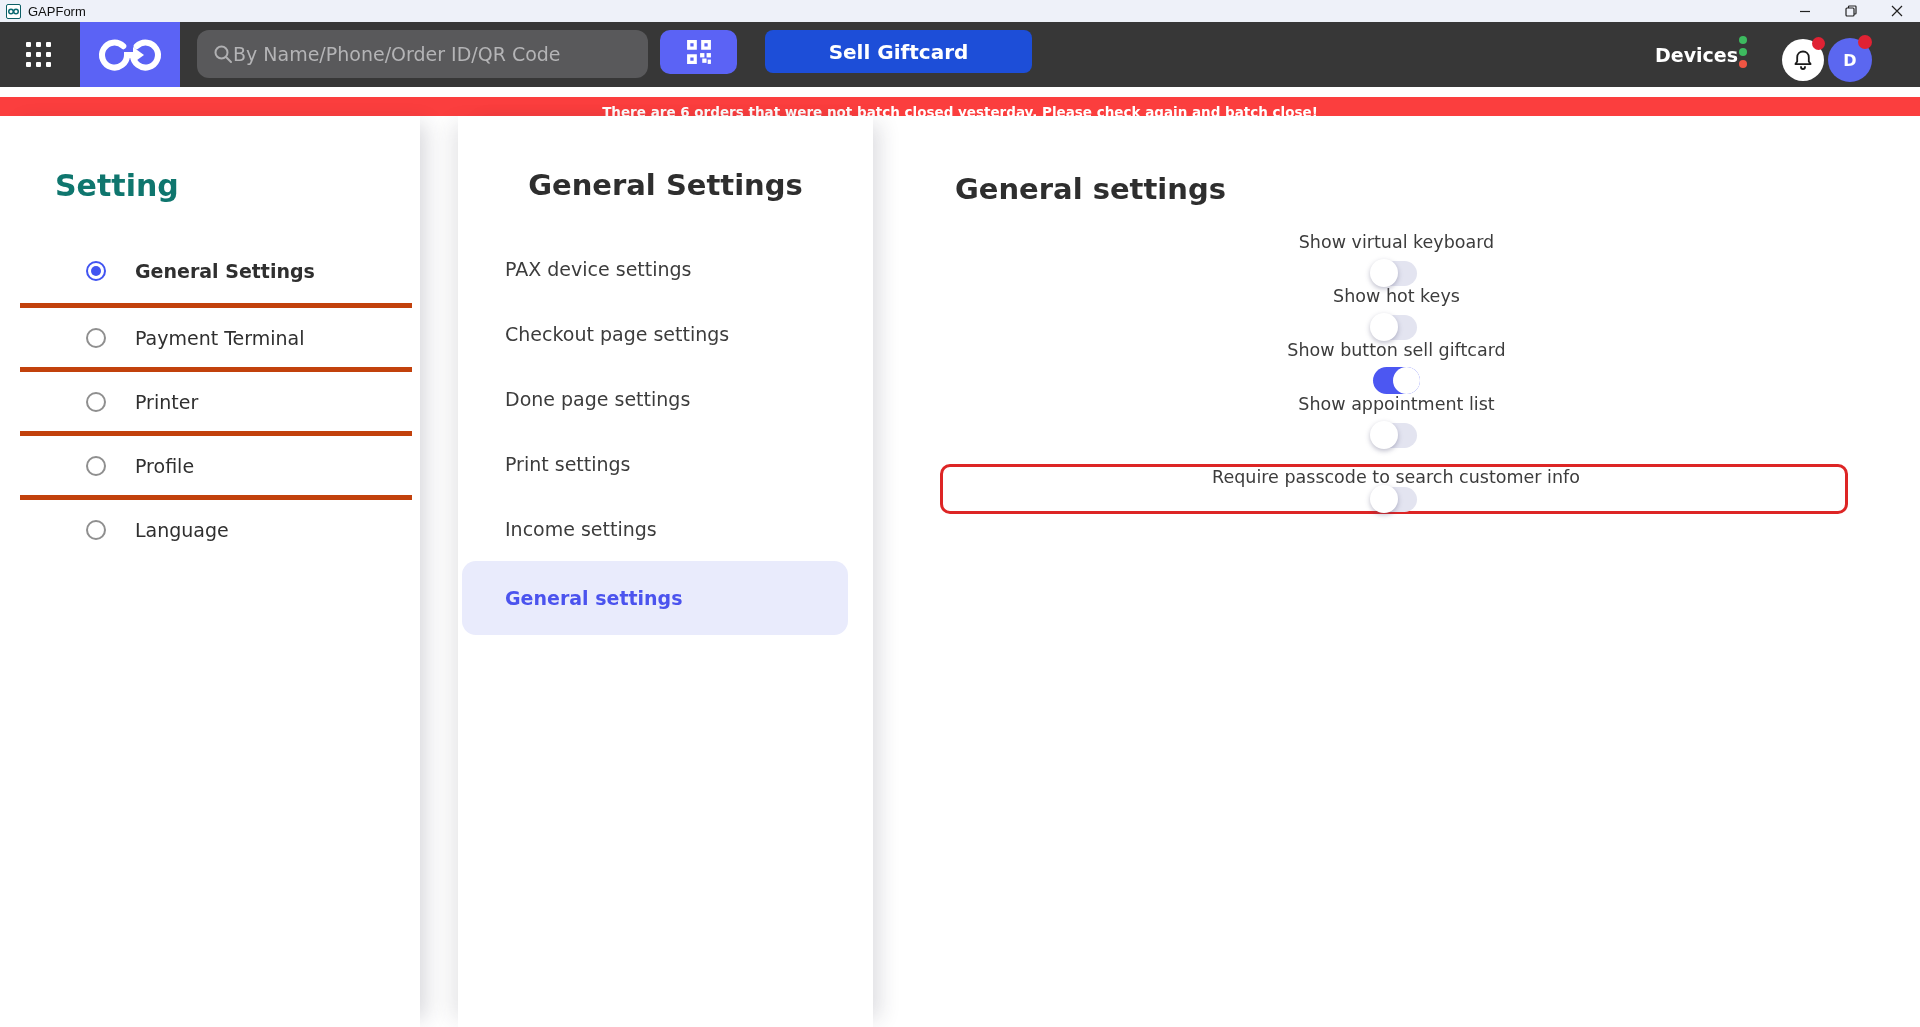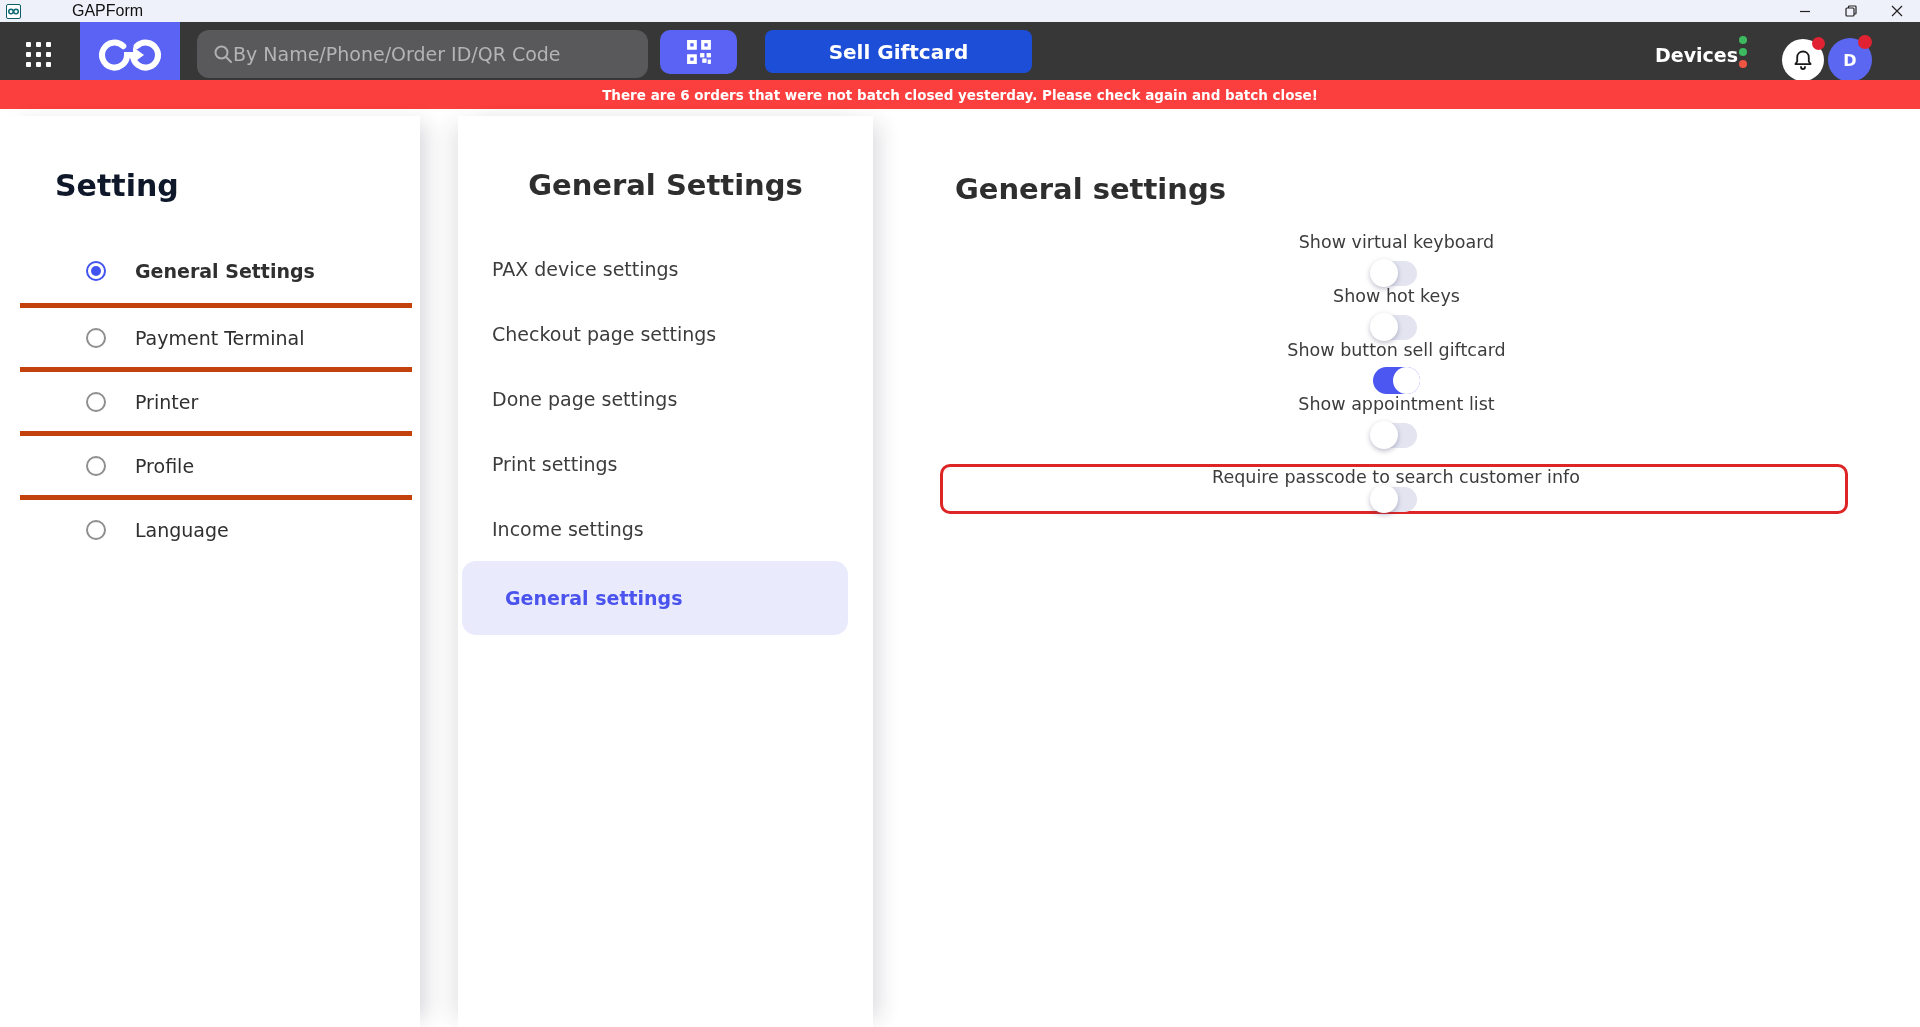--- a/index.html
+++ b/index.html
@@ -7,21 +7,21 @@
               font-family:"DejaVu Sans", sans-serif; }
   #app { position:relative; width:1920px; height:1027px; }
 
   
   .titlebar { position:absolute; left:0; top:0; width:1920px; height:22px;
               background:#eef1f9; display:flex; align-items:center;
               font-family:"Liberation Sans", sans-serif; }
   .titlebar .app-ico { width:15px; height:15px; margin:0 7px 0 6px; border:1.5px solid #0d5f66;
                        border-radius:2px; position:relative; background:#fff; }
   .titlebar .app-ico svg { position:absolute; left:1px; top:2px; }
-  .titlebar .t-title { font-size:16px; color:#111;margin-left:44px; }
+  .titlebar .t-title { font-size:13px; color:#111; }
   .win-controls { position:absolute; right:0; top:0; height:22px; display:flex; }
   .win-btn { width:46px; height:22px; display:flex; align-items:center; justify-content:center; cursor:default; }
 
   
   .topbar { position:absolute; left:0; top:22px; width:1920px; height:65px; background:#373737; }
   .grid-btn { position:absolute; left:24px; top:18px; width:30px; height:30px;
               display:grid; grid-template-columns:repeat(3,6px); grid-template-rows:repeat(3,6px);
               gap:4px; align-content:center; justify-content:center; cursor:pointer; }
   .grid-btn span { width:5px; height:5px; background:#fff; border-radius:1px; }
   .logo-tile { position:absolute; left:80px; top:0; width:100px; height:65px; background:#5b63f5;
@@ -43,44 +43,44 @@
   .dot-g { background:#3dba5f; } .dot-r { background:#f05543; }
   .bell-btn { position:absolute; left:1782px; top:17px; width:42px; height:42px; background:#fff;
               border-radius:50%; display:flex; align-items:center; justify-content:center; cursor:pointer; }
   .avatar { position:absolute; left:1828px; top:16px; width:44px; height:44px; background:#5b67f0;
             border-radius:50%; display:flex; align-items:center; justify-content:center;
             color:#fff; font-size:16px; font-weight:bold; cursor:pointer; }
   .red-dot { position:absolute; width:13px; height:13px; background:#e02233; border-radius:50%; }
   .bell-btn .red-dot { right:-1px; top:-2px; } .avatar .red-dot { right:0; top:-3px; width:14px; height:14px; }
 
   
-  .banner { position:absolute; left:0; top:80px; width:1920px; height:29px; background:#fb3e3e;
+  .banner { position:absolute; left:0; top:97px; width:1920px; height:29px; background:#fb3e3e;
             color:#fff; font-size:13.5px; font-weight:600; display:flex; align-items:center; justify-content:center; }
 
   
   .content { position:absolute; left:0; top:116px; width:1920px; height:911px; background:#fff; }
   .left-panel { position:absolute; left:0; top:0; width:420px; height:911px; background:#fff;
                 box-shadow:14px 0 20px -8px rgba(40,40,60,.18); z-index:2; }
-  .left-panel h1 { margin:52px 0 0 55px; font-size:30px; font-weight:bold; color:#0f172a; }
+  .left-panel h1 { margin:52px 0 0 55px; font-size:30px; font-weight:bold; color:#0f766e; }
   .side-list { margin-top:36px; }
   .side-item { height:64px; display:flex; align-items:center; padding-left:66px; cursor:pointer;
                margin:0 8px 0 20px; }
   .side-item + .side-item { border-top:5px solid #c2410c; }
   .radio { width:20px; height:20px; border:2px solid #8f8f8f; border-radius:50%; position:relative; flex:none; }
   .side-item .lbl { margin-left:29px; font-size:19px; color:#2f2f2f; }
   .side-item.selected .radio { border-color:#4154f1; }
   .side-item.selected .radio::after { content:""; position:absolute; left:3px; top:3px; width:10px;
                height:10px; background:#4154f1; border-radius:50%; }
   .side-item.selected .lbl { font-weight:bold; }
 
   .mid-panel { position:absolute; left:458px; top:0; width:415px; height:911px; background:#fff; z-index:1;
                box-shadow:14px 0 20px -8px rgba(40,40,60,.16), -14px 0 20px -8px rgba(40,40,60,.12); }
   .mid-panel h2 { margin-top:52px; text-align:center; font-size:29px; font-weight:bold; color:#2e2e2e; }
   .mid-list { margin-top:34px; }
-  .mid-item { height:65px; display:flex; align-items:center; padding-left:34px;
+  .mid-item { height:65px; display:flex; align-items:center; padding-left:47px;
               font-size:19px; color:#3c3c3c; cursor:pointer; }
   .mid-item.selected { height:74px; margin:0 25px 0 4px; padding-left:43px; background:#e9ebfc;
               border-radius:14px; }
   .mid-item.selected .m-lbl { color:#4b53ee; font-weight:bold; }
 
   .right-panel { position:absolute; left:873px; top:0; width:1047px; height:911px; background:#fff;
                  padding:56px 72px 0 67px; }
   .right-panel h2 { font-size:29px; font-weight:bold; color:#2e2e2e; padding-left:15px; }
   .toggle-list { margin-top:26px; }
   .toggle-row { height:54px; display:flex; align-items:center; justify-content:space-between;

